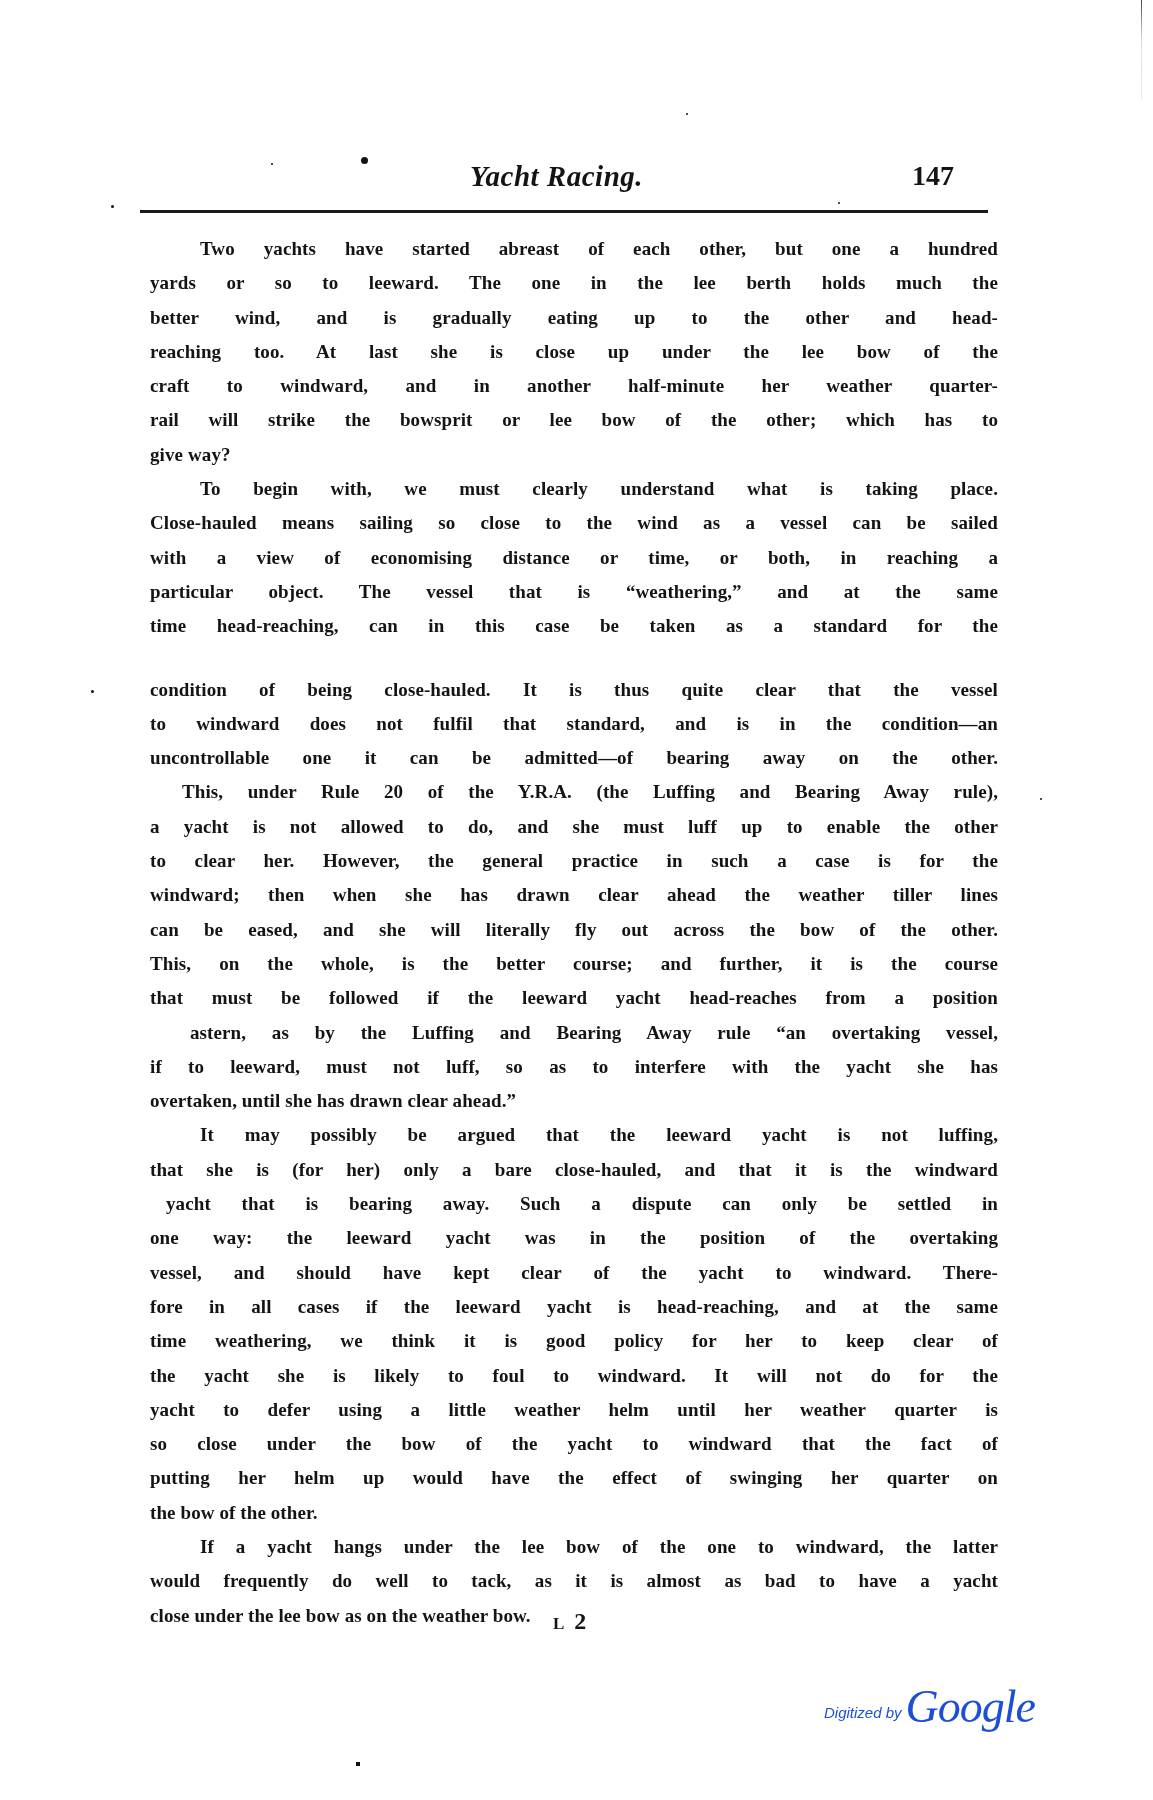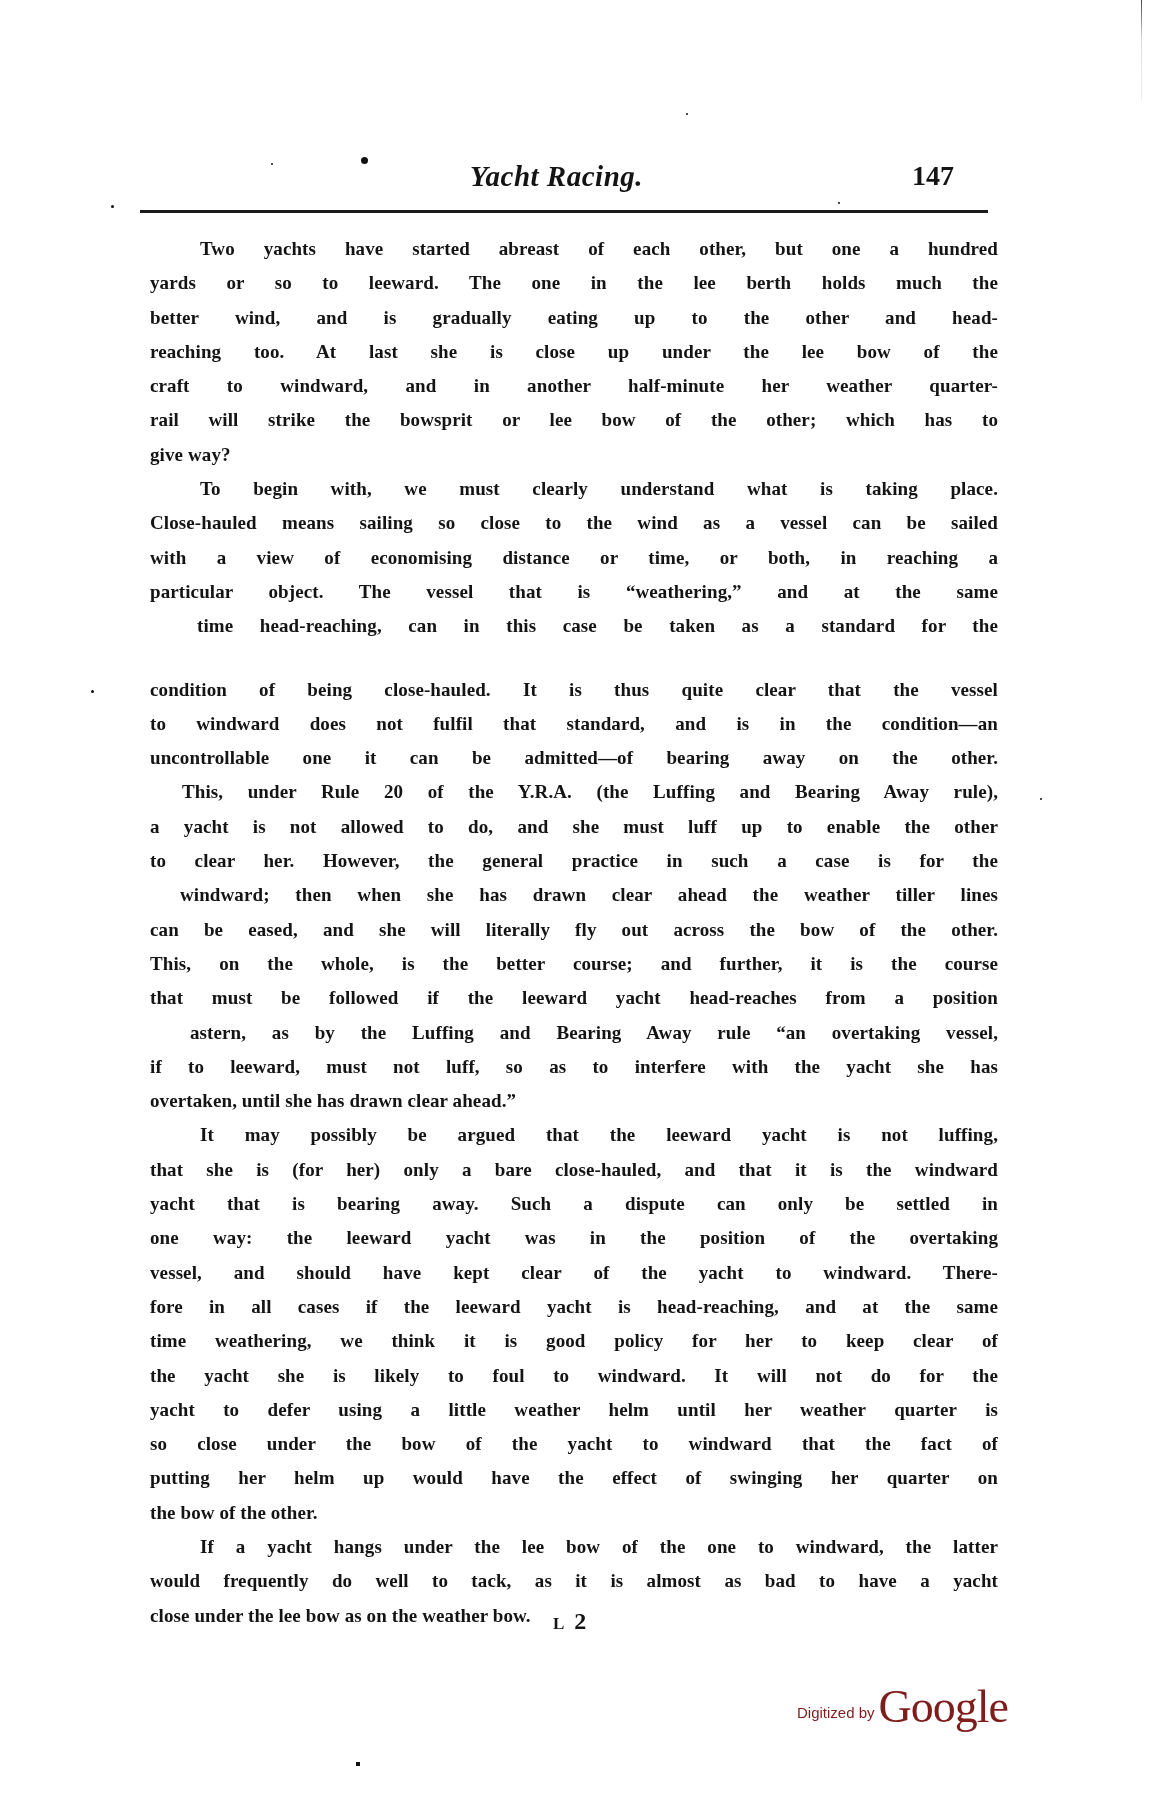--- a/index.html
+++ b/index.html
@@ -11,21 +11,21 @@
   .page-number { position: absolute; left: 912px; top: 160px; font-size: 28px; font-weight: bold; text-align: center; }
   .rule { position: absolute; left: 140px; top: 210px; width: 848px; height: 3px; background: #1a1a1a; }
   .body-text { position: absolute; left: 150px; top: 232px; width: 848px; }
   .line { display: block; height: 34.3px; line-height: 34.3px; font-size: 19px;
           font-weight: bold; text-align: justify; text-align-last: justify; white-space: nowrap;
           letter-spacing: 0.1px; }
   .line.indent { padding-left: 50px; }
   .line.last { text-align-last: left; }
   .signature { position: absolute; left: 553px; top: 1608px; font-size: 24px; font-weight: bold; }
   .signature .l { font-size: 17px; margin-right: 10px; }
-  .watermark { position: absolute; left: 797px; top: 1680px; color: #7f1d1d; white-space: nowrap; }
+  .watermark { position: absolute; left: 824px; top: 1680px; color: #1d4ed8; white-space: nowrap; font-style: italic; }
   .watermark .small { font-family: "Liberation Sans", sans-serif; font-size: 15px; vertical-align: 4px; }
   .watermark .big { font-family: "Liberation Serif", serif; font-size: 46px; letter-spacing: -1px; }
   .speck { position: absolute; background: #111; border-radius: 50%; }
   .edge-line { position: absolute; left: 1141px; top: 0; width: 1px; height: 100px;
                background: linear-gradient(#444, #ddd 40%, #eee 100%); }
 </style>
 </head>
 <body>
 
 <div class="page">
@@ -48,37 +48,37 @@
       <div class="line" style="white-space: nowrap;">yards or so to leeward.  The one in the lee berth holds much the</div>
       <div class="line" style="white-space: nowrap;">better wind, and is gradually eating up to the other and head-</div>
       <div class="line" style="white-space: nowrap;">reaching too.  At last she is close up under the lee bow of the</div>
       <div class="line" style="white-space: nowrap;">craft to windward, and in another half-minute her weather quarter-</div>
       <div class="line" style="white-space: nowrap;">rail will strike the bowsprit or lee bow of the other; which has to</div>
       <div class="line last">give way?</div>
       <div class="line indent" style="white-space: nowrap;">To begin with, we must clearly understand what is taking place.</div>
       <div class="line" style="white-space: nowrap;">Close-hauled means sailing so close to the wind as a vessel can be sailed</div>
       <div class="line" style="white-space: nowrap;">with a view of economising distance or time, or both, in reaching a</div>
       <div class="line" style="white-space: nowrap;">particular object.  The vessel that is “weathering,” and at the same</div>
-      <div class="line" style="white-space: nowrap; margin-left: 47px;">time head-reaching, can in this case be taken as a standard for the</div>
+      <div class="line" style="white-space: nowrap;">time head-reaching, can in this case be taken as a standard for the</div>
       <div class="line" style="white-space: nowrap; margin-top: 29px;">condition of being close-hauled.  It is thus quite clear that the vessel</div>
       <div class="line" style="white-space: nowrap;">to windward does not fulfil that standard, and is in the condition—an</div>
       <div class="line" style="white-space: nowrap;">uncontrollable one it can be admitted—of bearing away on the other.</div>
       <div class="line" style="white-space: nowrap; margin-left: 32px;">This, under Rule 20 of the Y.R.A. (the Luffing and Bearing Away rule),</div>
       <div class="line" style="white-space: nowrap;">a yacht is not allowed to do, and she must luff up to enable the other</div>
       <div class="line" style="white-space: nowrap;">to clear her.  However, the general practice in such a case is for the</div>
-      <div class="line" style="white-space: nowrap; margin-left: 30px;">windward; then when she has drawn clear ahead the weather tiller lines</div>
+      <div class="line" style="white-space: nowrap;">windward; then when she has drawn clear ahead the weather tiller lines</div>
       <div class="line" style="white-space: nowrap;">can be eased, and she will literally fly out across the bow of the other.</div>
       <div class="line" style="white-space: nowrap;">This, on the whole, is the better course; and further, it is the course</div>
       <div class="line" style="white-space: nowrap;">that must be followed if the leeward yacht head-reaches from a position</div>
       <div class="line" style="white-space: nowrap; margin-left: 40px;">astern, as by the Luffing and Bearing Away rule “an overtaking vessel,</div>
       <div class="line" style="white-space: nowrap;">if to leeward, must not luff, so as to interfere with the yacht she has</div>
       <div class="line last">overtaken, until she has drawn clear ahead.”</div>
       <div class="line indent" style="white-space: nowrap;">It may possibly be argued that the leeward yacht is not luffing,</div>
       <div class="line" style="white-space: nowrap;">that she is (for her) only a bare close-hauled, and that it is the windward</div>
-      <div class="line" style="white-space: nowrap;">yacht that is bearing away.  Such a dispute can only be settled in</div>
+      <div class="line" style="white-space: nowrap; margin-left: 16px;">yacht that is bearing away.  Such a dispute can only be settled in</div>
       <div class="line" style="white-space: nowrap;">one way: the leeward yacht was in the position of the overtaking</div>
       <div class="line" style="white-space: nowrap;">vessel, and should have kept clear of the yacht to windward.  There-</div>
       <div class="line" style="white-space: nowrap;">fore in all cases if the leeward yacht is head-reaching, and at the same</div>
       <div class="line" style="white-space: nowrap;">time weathering, we think it is good policy for her to keep clear of</div>
       <div class="line" style="white-space: nowrap;">the yacht she is likely to foul to windward.  It will not do for the</div>
       <div class="line" style="white-space: nowrap;">yacht to defer using a little weather helm until her weather quarter is</div>
       <div class="line" style="white-space: nowrap;">so close under the bow of the yacht to windward that the fact of</div>
       <div class="line" style="white-space: nowrap;">putting her helm up would have the effect of swinging her quarter on</div>
       <div class="line last">the bow of the other.</div>
       <div class="line indent" style="white-space: nowrap;">If a yacht hangs under the lee bow of the one to windward, the latter</div>

